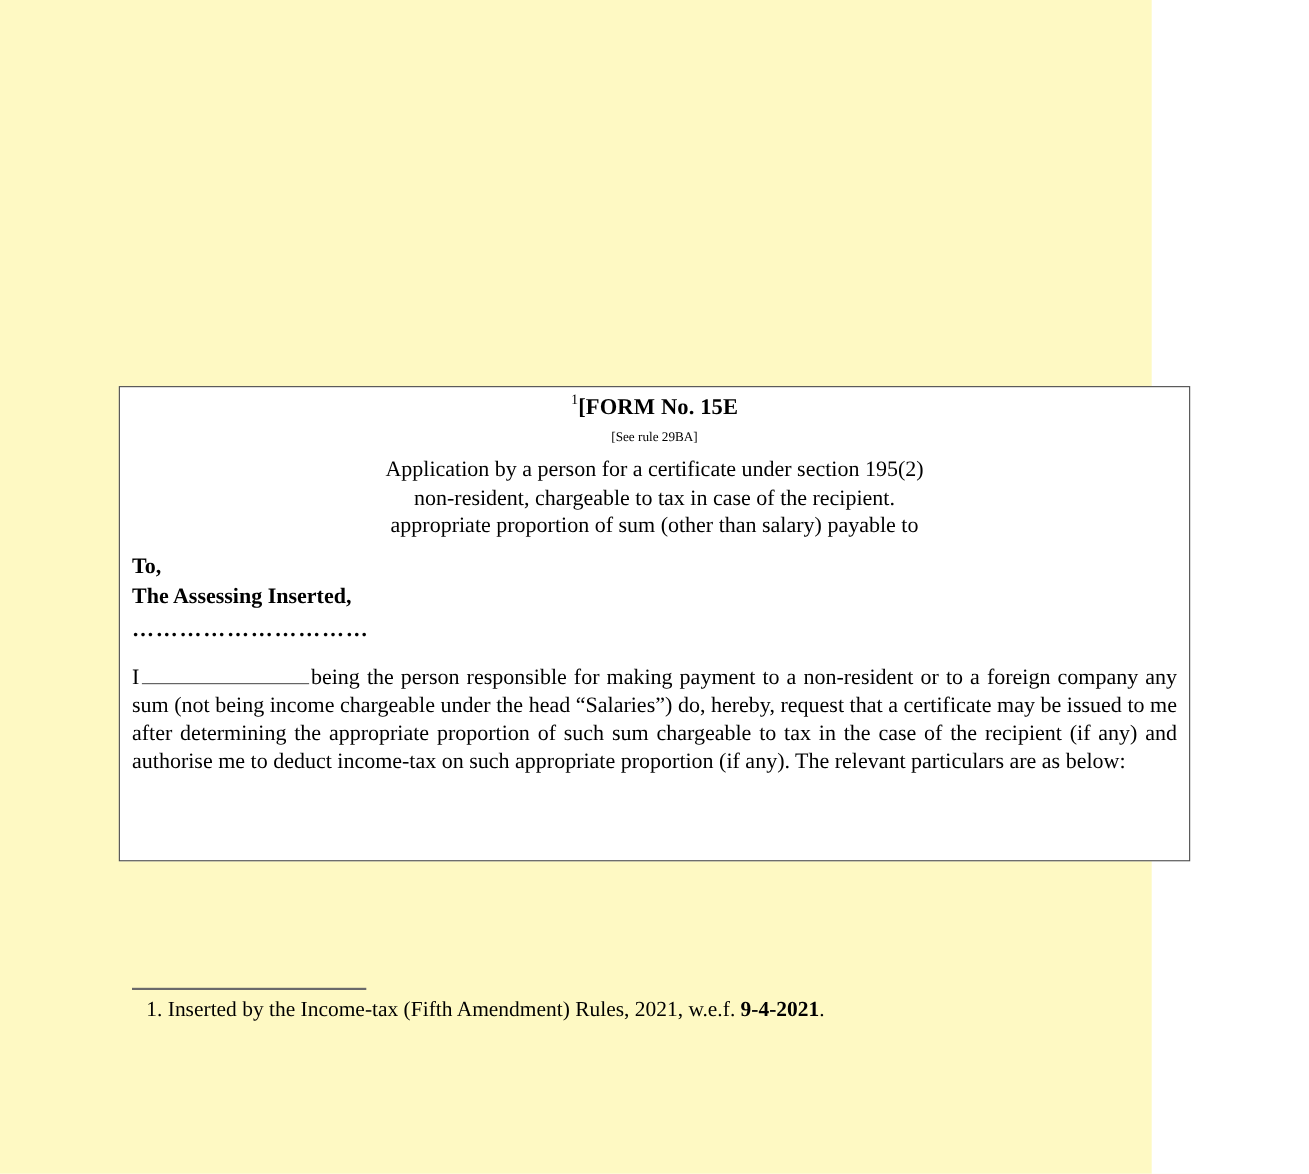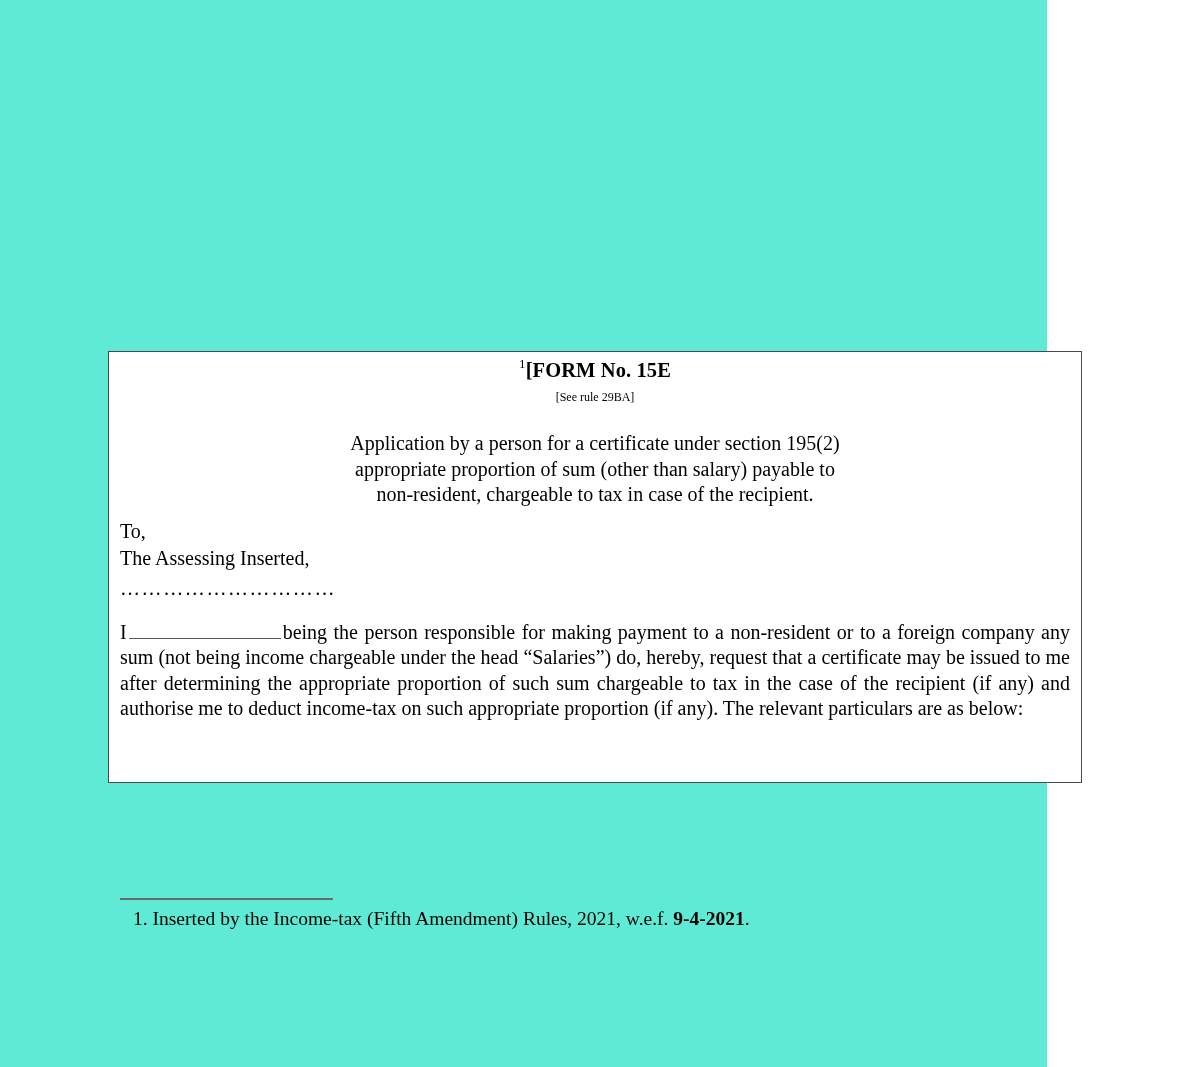--- a/index.html
+++ b/index.html
@@ -17,21 +17,21 @@
     overflow: hidden;
   }
 
   
   .page {
     position: absolute;
     left: 0;
     top: 0;
     width: 1047px;
     height: 1067px;
-    background: #5eead4;
+    background: #fef9c3;
   }
 
   
   .form-box {
     position: absolute;
     left: 108px;
     top: 351px;
     width: 974px;
     height: 432px;
     border: 1.6px solid #4a4a4a;
@@ -67,33 +67,34 @@
   .rule-ref {
     font-size: 12px;
     line-height: 28px;
     font-weight: normal;
   }
 
   .subtitle {
     font-size: 20px;
     line-height: 25.5px;
     font-weight: normal;
-    margin-top: 20px;
+    margin-top: 4px;
   }
   .subtitle .sline {
     display: block;
     white-space: nowrap;
   }
 
   
   .addressee {
     margin-top: 10px;
     font-size: 20px;
     line-height: 27.5px;
     text-align: left;
+    font-weight: bold;
   }
   .addressee .aline {
     display: block;
     white-space: nowrap;
   }
   .dotline {
     display: block;
     font-size: 20px;
     line-height: 30px;
     letter-spacing: 1.6px;
@@ -146,22 +147,22 @@
     <div class="box-inner">
 
       <div class="heading-block">
 
         <div class="form-title"><span class="fn-marker">1</span><span>[FORM No. 15E</span></div>
 
         <div class="rule-ref">[See rule 29BA]</div>
 
         <div class="subtitle">
           <span class="sline">Application by a person for a certificate under section 195(2)</span>
+          <span class="sline">non-resident, chargeable to tax in case of the recipient.</span>
           <span class="sline">appropriate proportion of sum (other than salary) payable to</span>
-          <span class="sline">non-resident, chargeable to tax in case of the recipient.</span>
         </div>
       </div>
 
       <div class="addressee">
         <span class="aline">To,</span>
         <span class="aline">The Assessing Inserted,</span>
         <span class="dotline">…………………………</span>
       </div>
 
       <div class="body-para"><span>I</span><span class="blank-line"></span><span>being the person responsible for making payment to a non-resident or to a foreign company any sum (not being income chargeable under the head “Salaries”) do, hereby, request that a certificate may be issued to me after determining the appropriate proportion of such sum chargeable to tax in the case of the recipient (if any) and authorise me to deduct income-tax on such appropriate proportion (if any). The relevant particulars are as below:</span></div>

